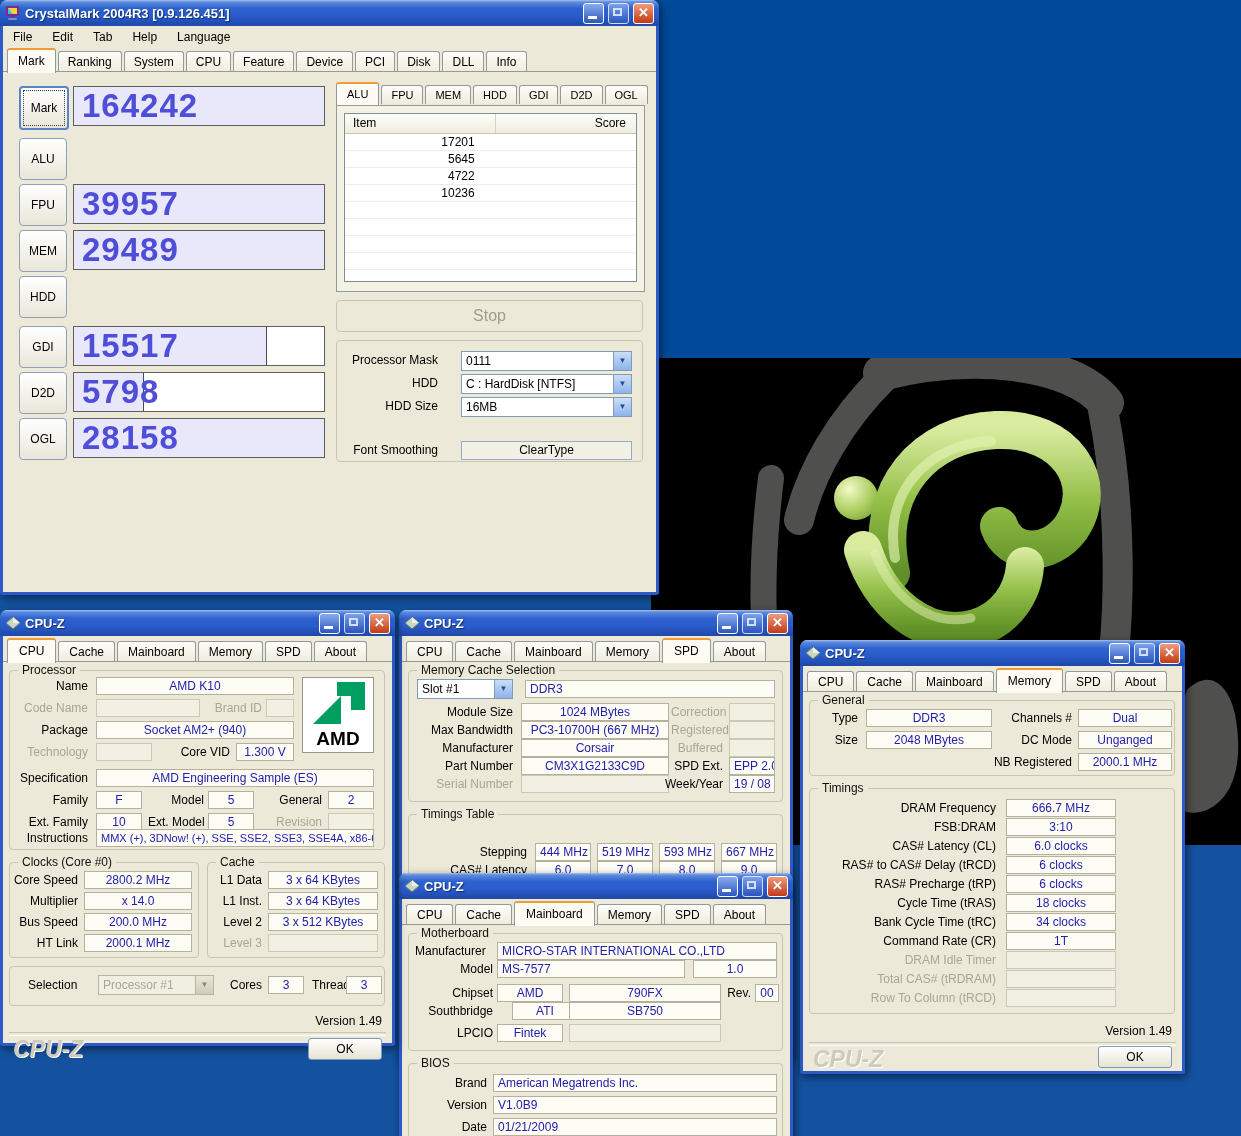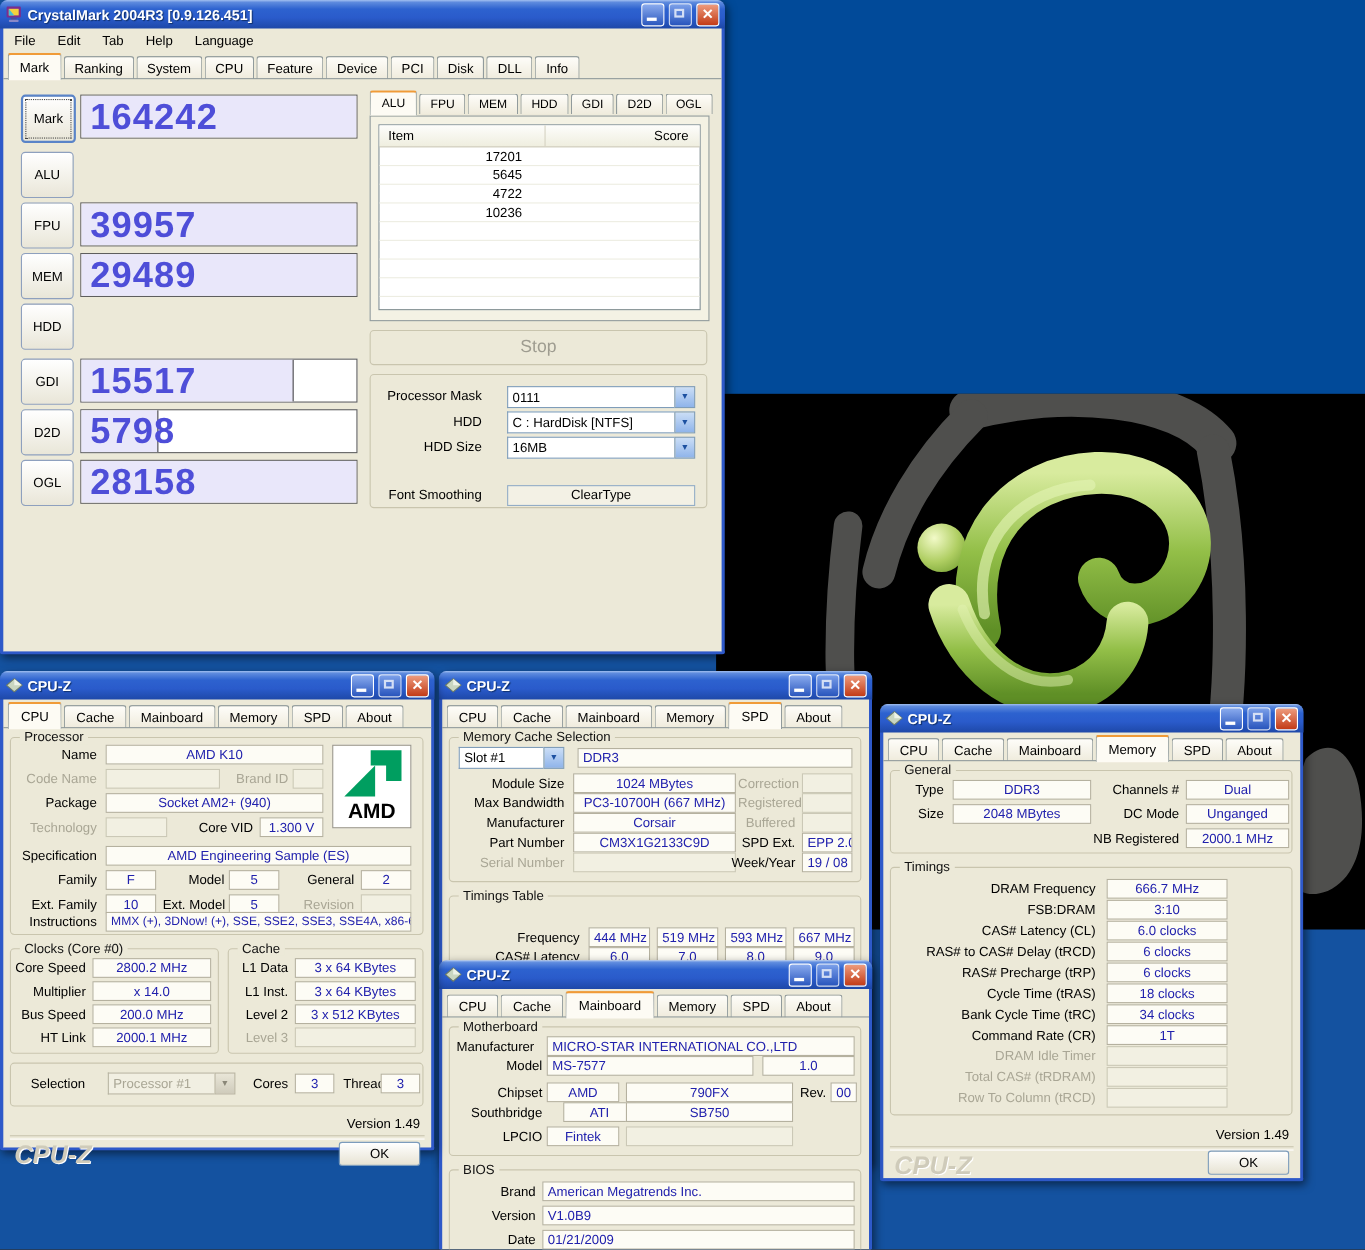--- a/index.html
+++ b/index.html
@@ -435,21 +435,21 @@
         <div class="f" style="left:112px;top:86px;width:148px">CM3X1G2133C9D</div>
         <span class="l" style="left:258px;top:86px;width:56px">SPD Ext.</span>
         <div class="f" style="left:320px;top:86px;width:46px">EPP 2.0</div>
         <span class="l dis" style="left:4px;top:104px;width:100px">Serial Number</span>
         <div class="f dis" style="left:112px;top:104px;width:148px"></div>
         <span class="l" style="left:250px;top:104px;width:64px">Week/Year</span>
         <div class="f" style="left:320px;top:104px;width:46px">19 / 08</div>
       </div>
       <div class="grp" style="left:6px;top:152px;width:375px;height:236px">
         <span class="glab">Timings Table</span>
-        <span class="l" style="left:4px;top:28px;width:114px">Frequency</span>
+        <span class="l" style="left:4px;top:28px;width:114px">Stepping</span>
         <div class="f" style="left:126px;top:28px;width:56px">444 MHz</div>
         <div class="f" style="left:188px;top:28px;width:56px">519 MHz</div>
         <div class="f" style="left:250px;top:28px;width:56px">593 MHz</div>
         <div class="f" style="left:312px;top:28px;width:56px">667 MHz</div>
         <span class="l" style="left:4px;top:46px;width:114px">CAS# Latency</span>
         <div class="f" style="left:126px;top:46px;width:56px">6.0</div>
         <div class="f" style="left:188px;top:46px;width:56px">7.0</div>
         <div class="f" style="left:250px;top:46px;width:56px">8.0</div>
         <div class="f" style="left:312px;top:46px;width:56px">9.0</div>
       </div>

